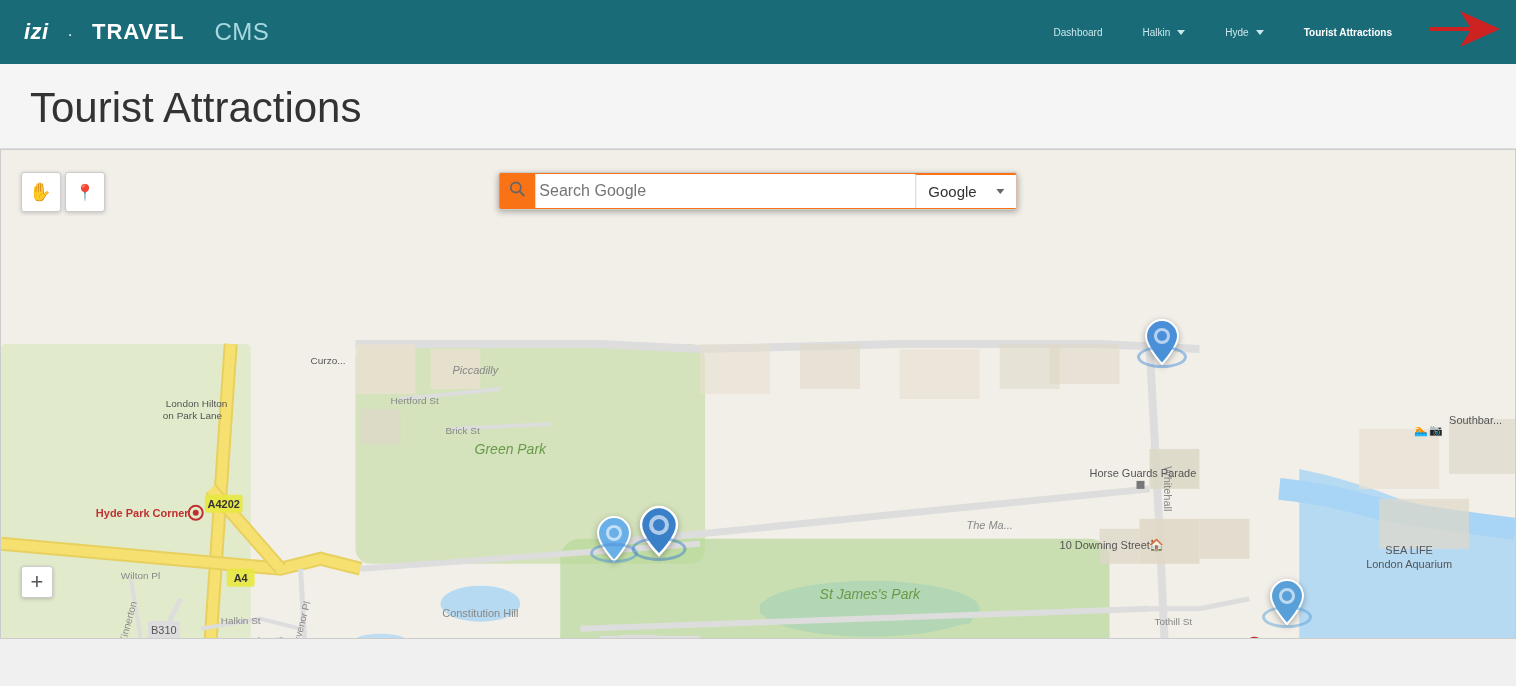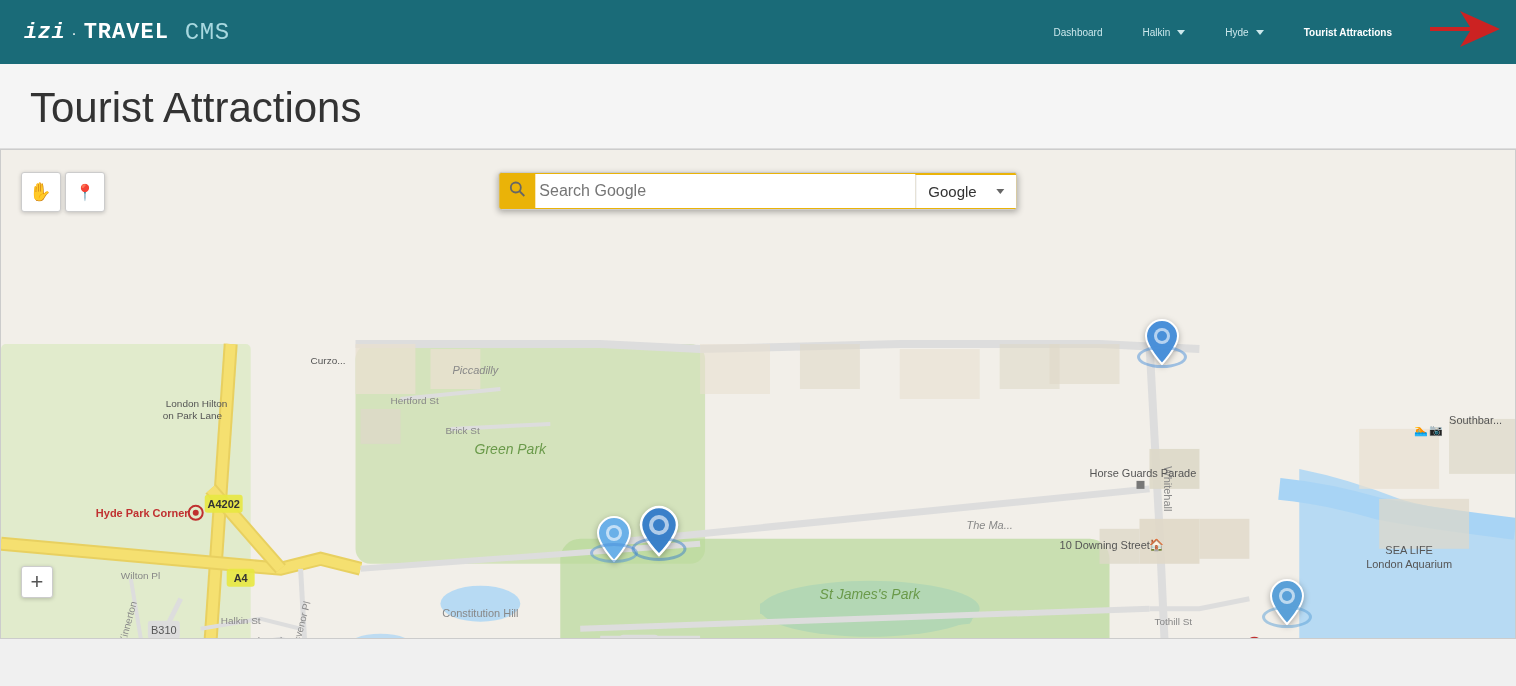--- a/index.html
+++ b/index.html
@@ -10,26 +10,25 @@
       background-color: #1a6b78;
       height: 64px;
       display: flex;
       align-items: center;
       padding: 0 24px;
       position: relative;
     }
     .navbar-brand {
       display: flex;
       align-items: center;
-      gap: 6px;
+      gap: 20px;
       color: white;
       font-size: 22px;
       font-weight: 700;
       letter-spacing: 0.5px;
-      font-family: Liberation Mono, monospace;
     }
     .brand-izi { font-style: italic; }
     .brand-dot { font-size: 10px; color: white; vertical-align: super; }
     .brand-travel { font-weight: 900; letter-spacing: 1px; }
     .brand-cms { color: #a8d8df; font-weight: 300; font-size: 24px; margin-left: 10px; }
 
     .navbar-nav {
       display: flex;
       align-items: center;
       gap: 0;
@@ -92,21 +91,21 @@
     }
 
     
     .map-search-bar {
       position: absolute;
       top: 22px;
       left: 50%;
       transform: translateX(-50%);
       display: flex;
       align-items: center;
-      background: #eab308;
+      background: #f97316;
       border: 1px solid #ccc;
       border-radius: 3px;
       box-shadow: 0 2px 6px rgba(0,0,0,0.3);
       z-index: 10;
       overflow: hidden;
     }
     .search-icon-wrap {
       padding: 8px 10px;
       color: #666;
       font-size: 16px;

